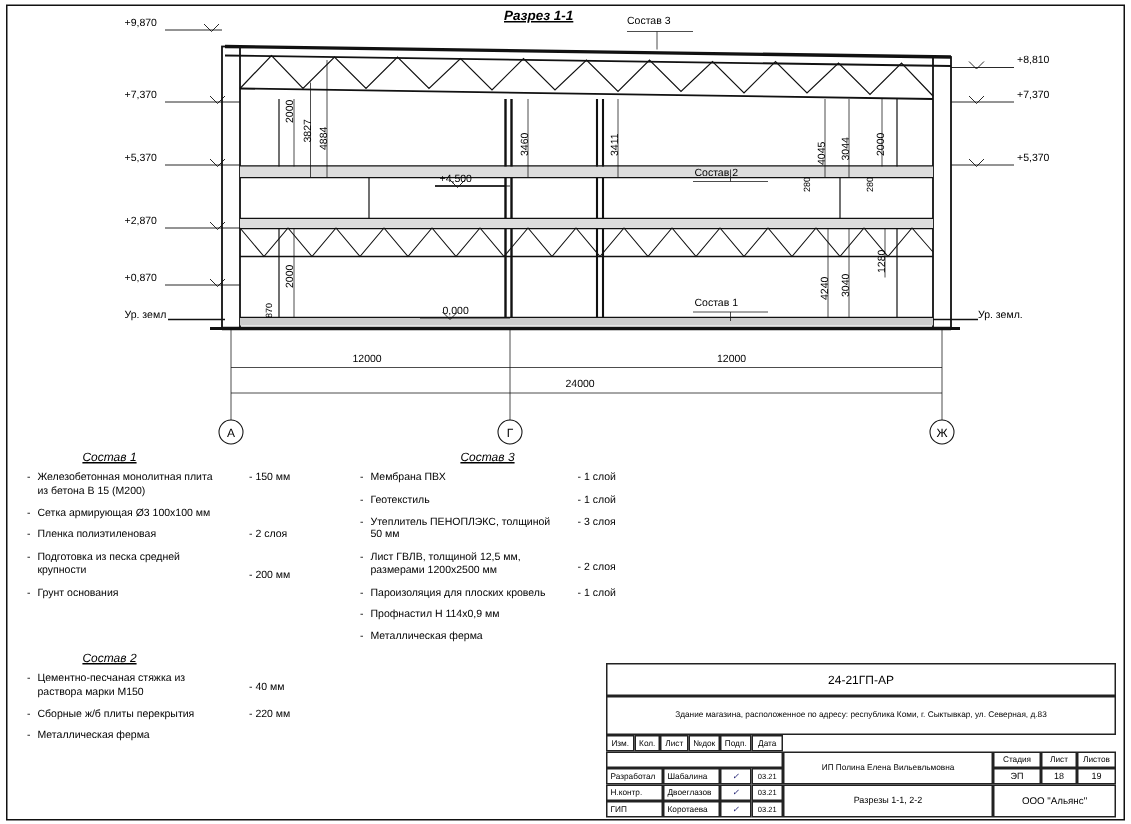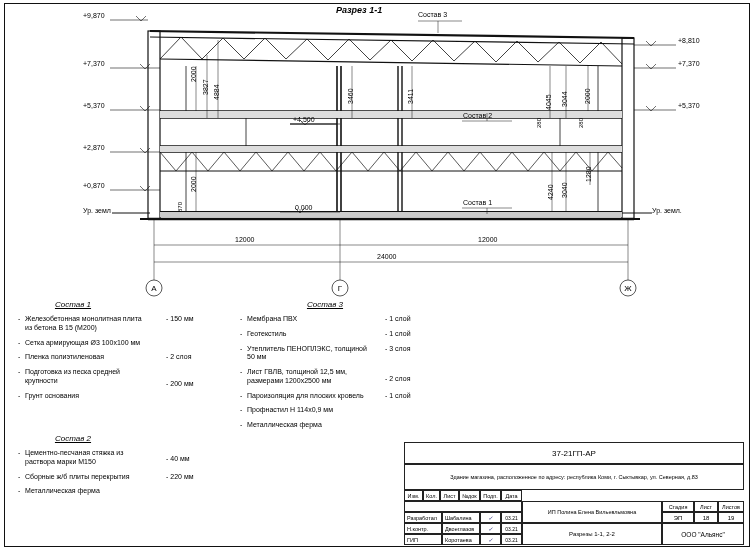--- a/index.html
+++ b/index.html
@@ -8,21 +8,21 @@
     background:#ffffff;
     font-family:"Liberation Sans", sans-serif;
     font-size:7px;
     color:#000;
     position:relative;
     overflow:hidden;
   }
   #sheet{position:absolute;left:0;top:0;width:754px;height:549px;}
   .frame{position:absolute;border:1px solid #222;}
   .lbl{position:absolute;white-space:nowrap;}
-  .u{ }
+  .u{ text-decoration:underline; }
   .center{text-align:center;}
   svg{position:absolute;left:0;top:0;}
   
   .speclist{position:absolute;}
   .speclist .hdr{font-style:italic;text-decoration:underline;text-align:center;font-size:8px;margin-bottom:6px;}
   .row{position:relative;margin-bottom:6px;line-height:1.25;}
   .row .dash{position:absolute;left:0;top:0;}
   .row .txt{display:block;padding-left:7px;width:120px;}
   .row .val{position:absolute;left:148px;top:0;white-space:nowrap;}
   .row3 .txt{width:124px;}
@@ -289,21 +289,21 @@
     </div>
     <div class="row row3">
       <span class="dash">-</span>
       <span class="txt">Металлическая ферма</span>
       <span class="val"></span>
     </div>
   </div>
 
   <div id="tb">
 
-    <div class="cell" style="left:0;top:0;width:340px;height:22px;font-size:8px;">37-21ГП-АР</div>
+    <div class="cell" style="left:0;top:0;width:340px;height:22px;font-size:8px;">24-21ГП-АР</div>
 
     <div class="cell" style="left:0;top:22px;width:340px;height:26px;font-size:5.5px;line-height:1.2;">Здание магазина, расположенное по адресу: республика Коми, г. Сыктывкар, ул. Северная, д.83</div>
 
     <div class="cell" style="left:0;top:48px;width:19px;height:11px;">Изм.</div>
     <div class="cell" style="left:19px;top:48px;width:17px;height:11px;">Кол.</div>
     <div class="cell" style="left:36px;top:48px;width:19px;height:11px;">Лист</div>
     <div class="cell" style="left:55px;top:48px;width:21px;height:11px;">№док</div>
     <div class="cell" style="left:76px;top:48px;width:21px;height:11px;">Подп.</div>
     <div class="cell" style="left:97px;top:48px;width:21px;height:11px;">Дата</div>
 

